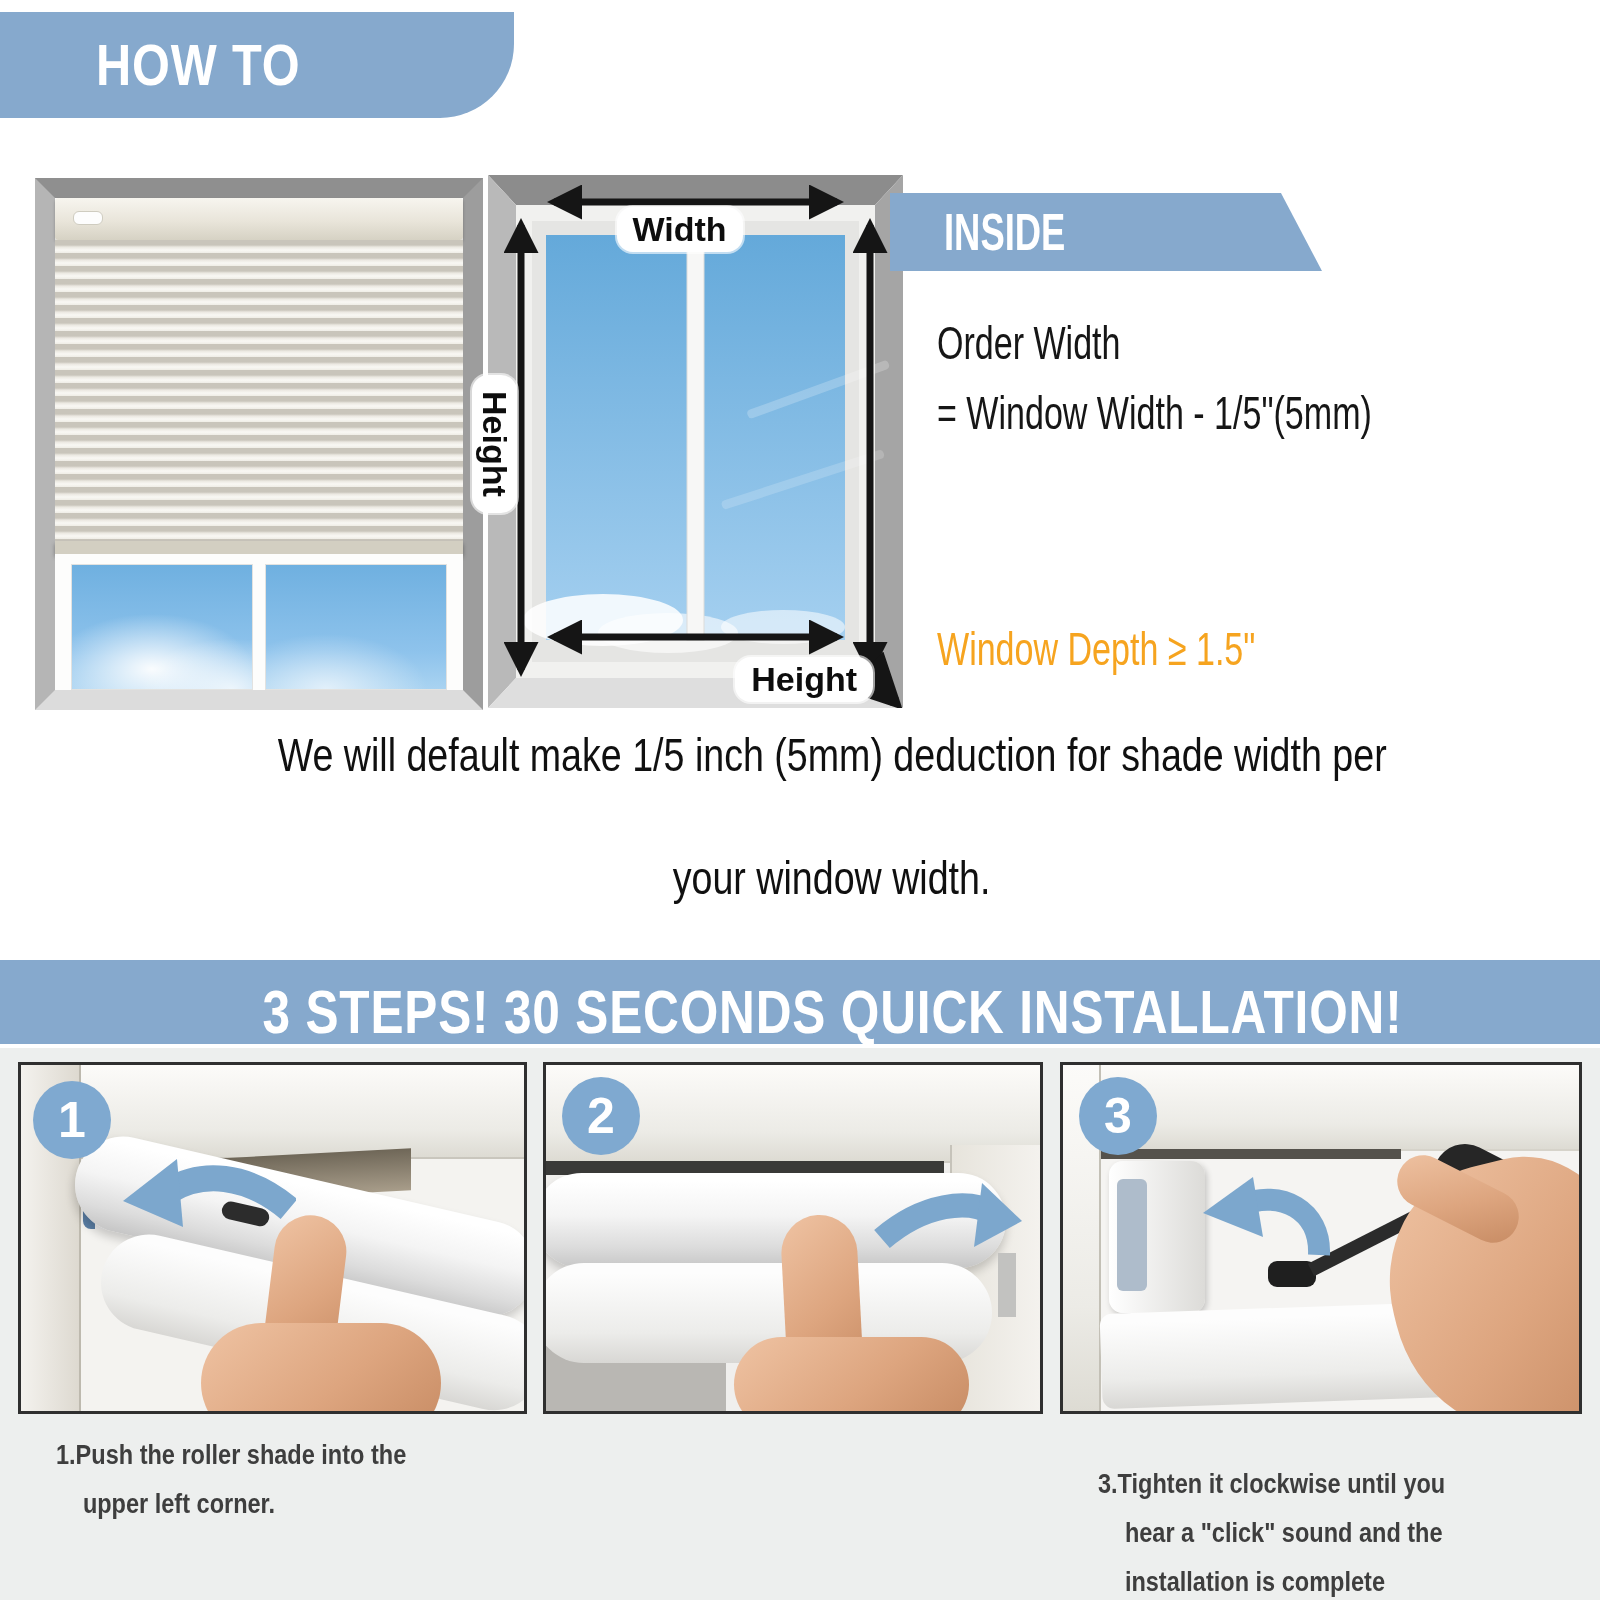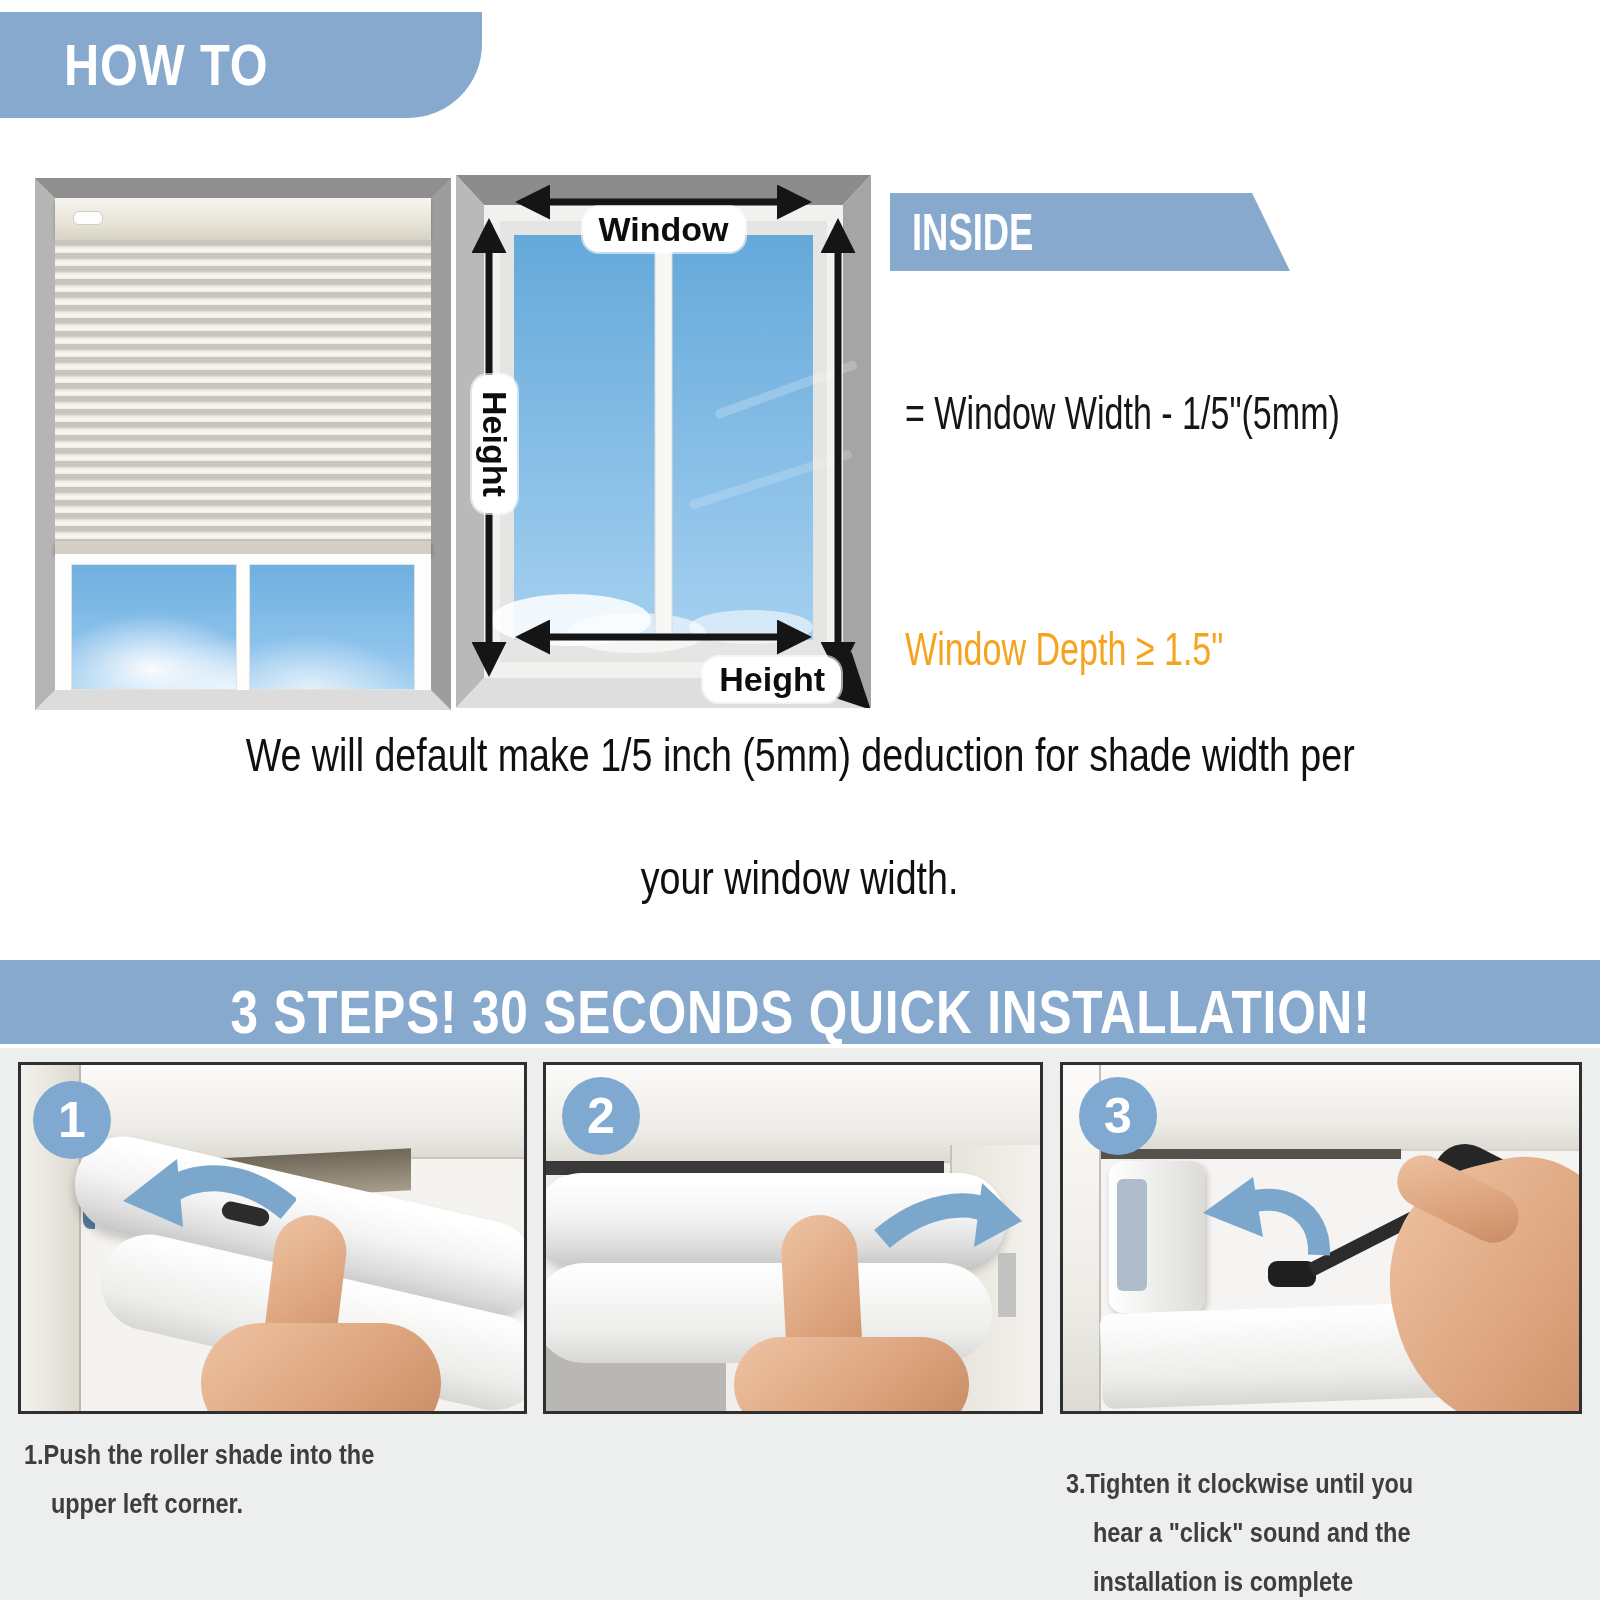--- a/index.html
+++ b/index.html
@@ -1,18 +1,18 @@
 <!DOCTYPE html>
 <html><head>
 <meta charset="utf-8">
 <style>
   html,body{margin:0;padding:0;background:#ffffff;}
   #canvas{position:relative;width:1600px;height:1600px;background:#ffffff;overflow:hidden;
           font-family:"Liberation Sans",sans-serif;color:#1a1a1a;}
-  .abs{position:absolute;}
+  .abs{position:absolute;padding-left:32px;}
   .cond{display:inline-block;transform-origin:left center;}
   
   #ribbon-header{left:0;top:12px;width:482px;height:106px;background:#86a9cd;
                  border-bottom-right-radius:74px;}
   #ribbon-header .t{margin-left:64px;line-height:106px;font-size:58px;font-weight:700;
                     color:#fff;letter-spacing:1px;transform:scaleX(.84);}
   
   #photo-shade{left:35px;top:172px;width:416px;height:538px;background:#fff;}
   #win-bevel{position:absolute;inset:6px 0 0 0;border:20px solid;
              border-color:#8f8f8f #9d9d9d #dcdcdc #b5b5b5;background:#fff;}
@@ -132,27 +132,30 @@
       <ellipse cx="115" cy="445" rx="80" ry="26" fill="#fff" opacity=".85"></ellipse>
       <ellipse cx="180" cy="458" rx="70" ry="20" fill="#fff" opacity=".6"></ellipse>
       <ellipse cx="295" cy="452" rx="62" ry="17" fill="#fff" opacity=".55"></ellipse>
       <rect x="199" y="60" width="17" height="405" fill="#f7f7f6" stroke="#dcdcda" stroke-width="1"></rect>
       <line x1="66" y1="27" x2="349" y2="27" stroke="#151515" stroke-width="7" marker-start="url(#ah)" marker-end="url(#ah)"></line>
       <line x1="33" y1="50" x2="33" y2="495" stroke="#151515" stroke-width="7" marker-start="url(#ah)" marker-end="url(#ah)"></line>
       <line x1="382" y1="50" x2="382" y2="495" stroke="#151515" stroke-width="7" marker-start="url(#ah)" marker-end="url(#ah)"></line>
       <line x1="66" y1="462" x2="349" y2="462" stroke="#151515" stroke-width="7" marker-start="url(#ah)" marker-end="url(#ah)"></line>
       <line x1="381" y1="501" x2="407" y2="527" stroke="#151515" stroke-width="11" marker-end="url(#ah)"></line>
     </svg>
-    <div id="pill-width" class="pill">Window</div>
+    <div id="pill-width" class="pill">Width</div>
     <div id="pill-height" class="pill">Height</div>
     <div id="pill-depth" class="pill">Height</div>
   </div>
 
   <div id="ribbon-inside" class="abs">
     <span class="t cond">INSIDE MOUNT</span>
+  </div>
+  <div class="abs spec" style="top:316px;">
+    <span class="cond">Order Width</span>
   </div>
   <div class="abs spec" style="top:386px;">
     <span class="cond">= Window Width - 1/5"(5mm)</span>
   </div>
   <div class="abs spec" id="depth-note" style="top:622px;">
     <span class="cond">Window Depth ≥ 1.5"</span>
   </div>
 
   <div class="abs note" style="top:727px;text-decoration:underline;">
     <span class="cond">We will default make 1/5 inch (5mm) deduction for shade width per</span>

